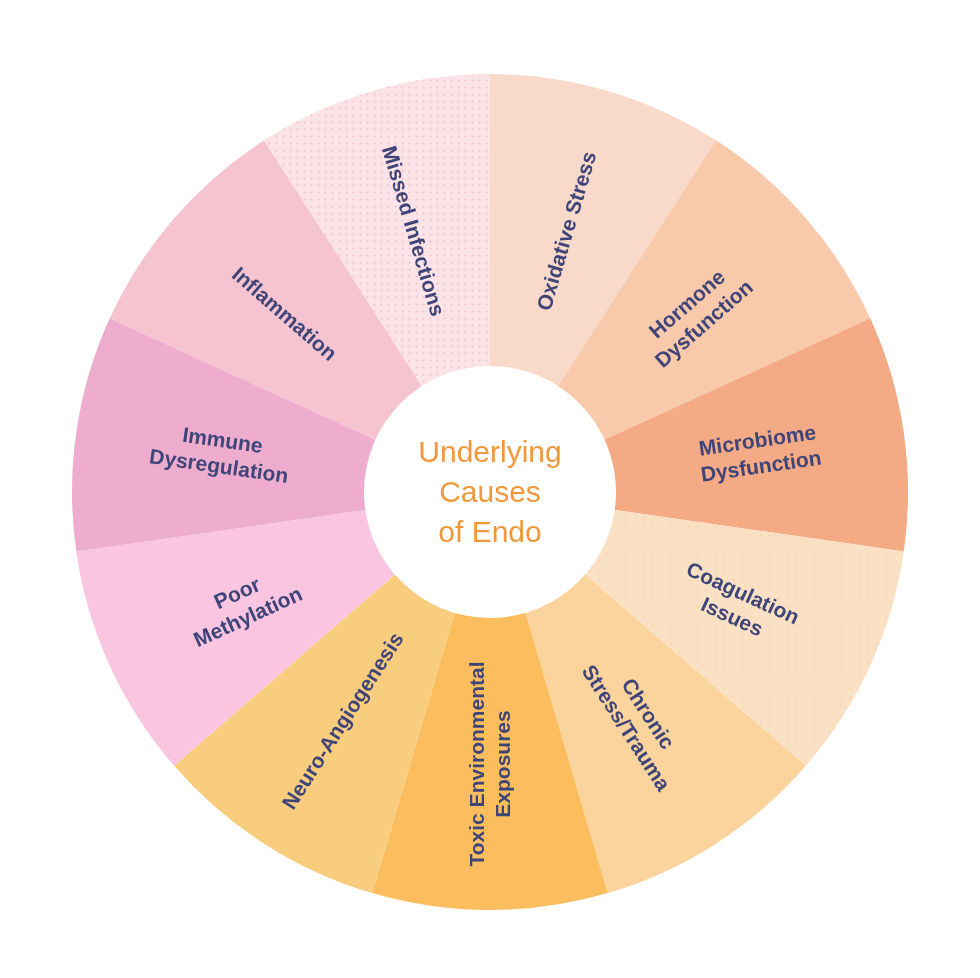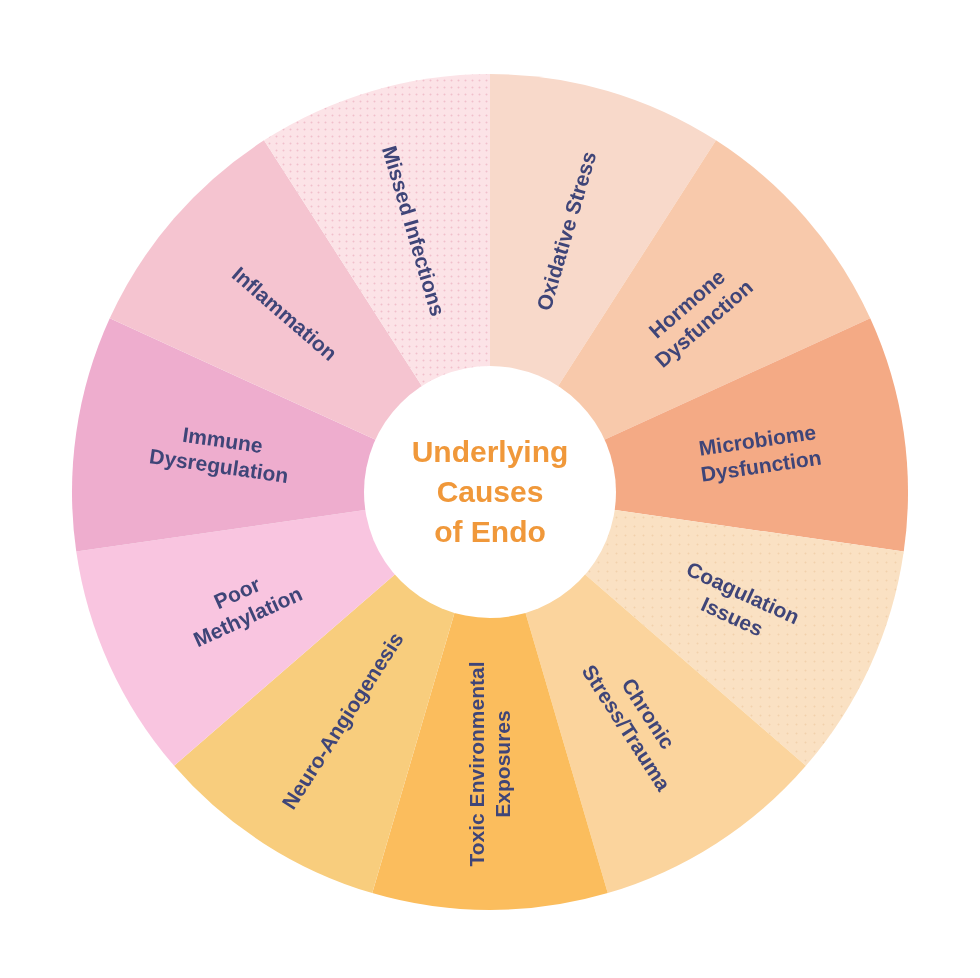--- a/index.html
+++ b/index.html
@@ -27,21 +27,21 @@
     font-family: "Liberation Sans", sans-serif;
     font-weight: 700;
     font-size: 21px;
   }
   .center-title {
     position: absolute;
     left: 490px;
     top: 492px;
     transform: translate(-50%, -50%);
     text-align: center;
-    font-weight: 700;
+    font-weight: 400;
     font-size: 30px;
     line-height: 40px;
     white-space: pre-line;
     color: #f0983a;
     width: 260px;
     pointer-events: none;
   }
 </style>
 </head>
 <body>

